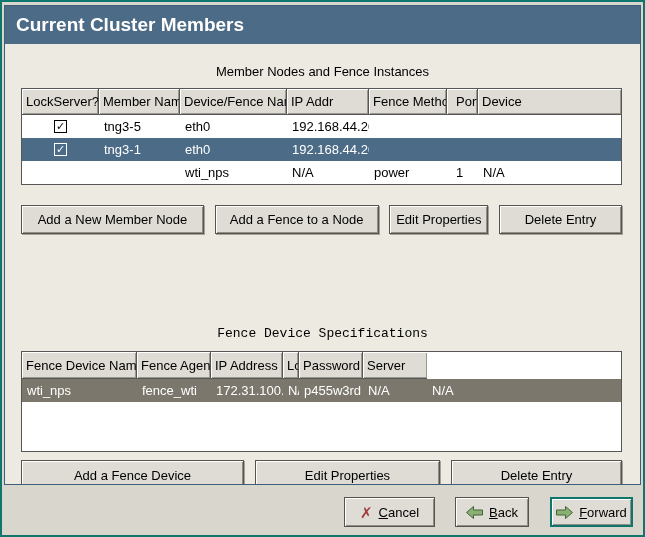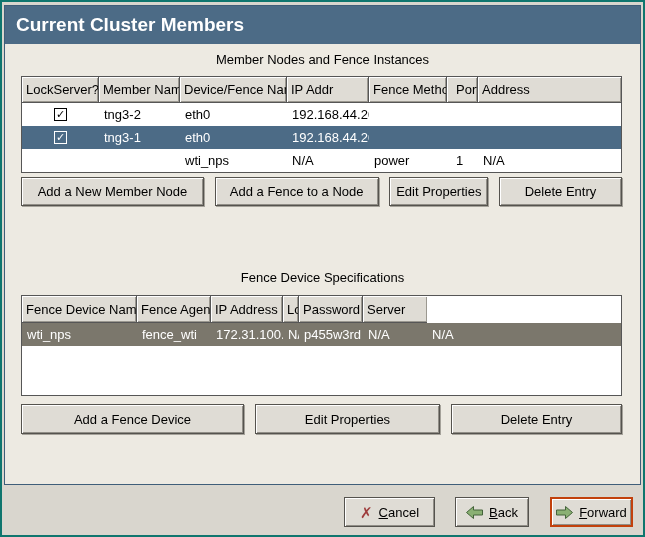--- a/index.html
+++ b/index.html
@@ -29,22 +29,22 @@
     height: 38px;
     background: #4c6b86;
     color: #fff;
     font-size: 19px;
     font-weight: bold;
     line-height: 38px;
     padding-left: 11px;
   }
   .content { padding: 0 16px; }
   .caption { text-align: center; font-size: 13px; height: 16px; }
-  .caption1 { margin-top: 8px; }
-  .caption2 { margin-top: 64px; }
+  .caption1 { margin-top: 20px; }
+  .caption2 { margin-top: 92px; font-family: Liberation Mono, monospace; }
 
   
   .table {
     margin-top: 8px;
     width: 601px;
     border: 1px solid #565656;
     background: #fff;
   }
   .table2 { margin-top: 9px; }
   .thead { display: flex; }
@@ -101,21 +101,21 @@
     background: #fff;
     border: 1px solid #000;
     display: flex; align-items: center; justify-content: center;
   }
   .check { font-size: 11px; line-height: 1; color: #000; }
   .tr.selected .checkbox { background: transparent; border-color: #fff; }
   .tr.selected .check { color: #fff; }
 
   
   .btnrow { display: flex; width: 601px; justify-content: space-between; }
-  .btnrow1 { margin-top: 4px; }
+  .btnrow1 { margin-top: 20px; }
   .btnrow2 { margin-top: 8px; }
   .gtkbtn {
     background: #dfdcd5;
     border: 1px solid #55534e;
     box-shadow: inset 1px 1px 0 #ffffff, inset -1px -1px 0 #918e87, 1px 1px 0 #a5a29a;
     font-family: inherit;
     font-size: 13px;
     color: #000;
     height: 29px;
     display: flex; align-items: center; justify-content: center;
@@ -147,21 +147,21 @@
     box-shadow: inset 1px 1px 0 #ffffff, inset -1px -1px 0 #918e87;
     font-family: inherit;
     font-size: 13px;
     display: flex; align-items: center; justify-content: center;
     gap: 6px;
     cursor: default;
   }
   .footbtn .u { text-decoration: underline; }
   .cancel-btn { width: 91px; margin-right: 20px; }
   .back-btn { width: 74px; margin-right: 21px; }
-  .forward-btn { width: 83px; border: 2px solid #c2410c; }
+  .forward-btn { width: 83px; border: 2px solid #0f766e; }
   .x-icon {
     color: #9e3c3c;
     font-size: 15px;
     font-weight: bold;
     line-height: 1;
   }
   .arrow-icon { display: flex; }
   .label-bits span { display: inline; }
 </style>
 </head>
@@ -178,30 +178,30 @@
         <div class="caption caption1">Member Nodes and Fence Instances</div>
 
         <div class="table table1">
           <div class="thead">
             <div class="th c0">LockServer?</div>
             <div class="th c1">Member Name</div>
             <div class="th c2">Device/Fence Name</div>
             <div class="th c3">IP Addr</div>
             <div class="th c4">Fence Method</div>
             <div class="th c5">Port</div>
-            <div class="th c6">Address</div>
+            <div class="th c6">Device</div>
           </div>
 
           <div class="tr">
             <div class="td c0 center">
               <span class="checkbox">
                   <span class="check">✓</span>
                 </span>
             </div>
-            <div class="td c1">tng3-2</div>
+            <div class="td c1">tng3-5</div>
             <div class="td c2">eth0</div>
             <div class="td c3">192.168.44.202</div>
             <div class="td c4"></div>
             <div class="td c5"></div>
             <div class="td c6"></div>
           </div>
 
           <div class="tr selected">
             <div class="td c0 center">
               <span class="checkbox">

